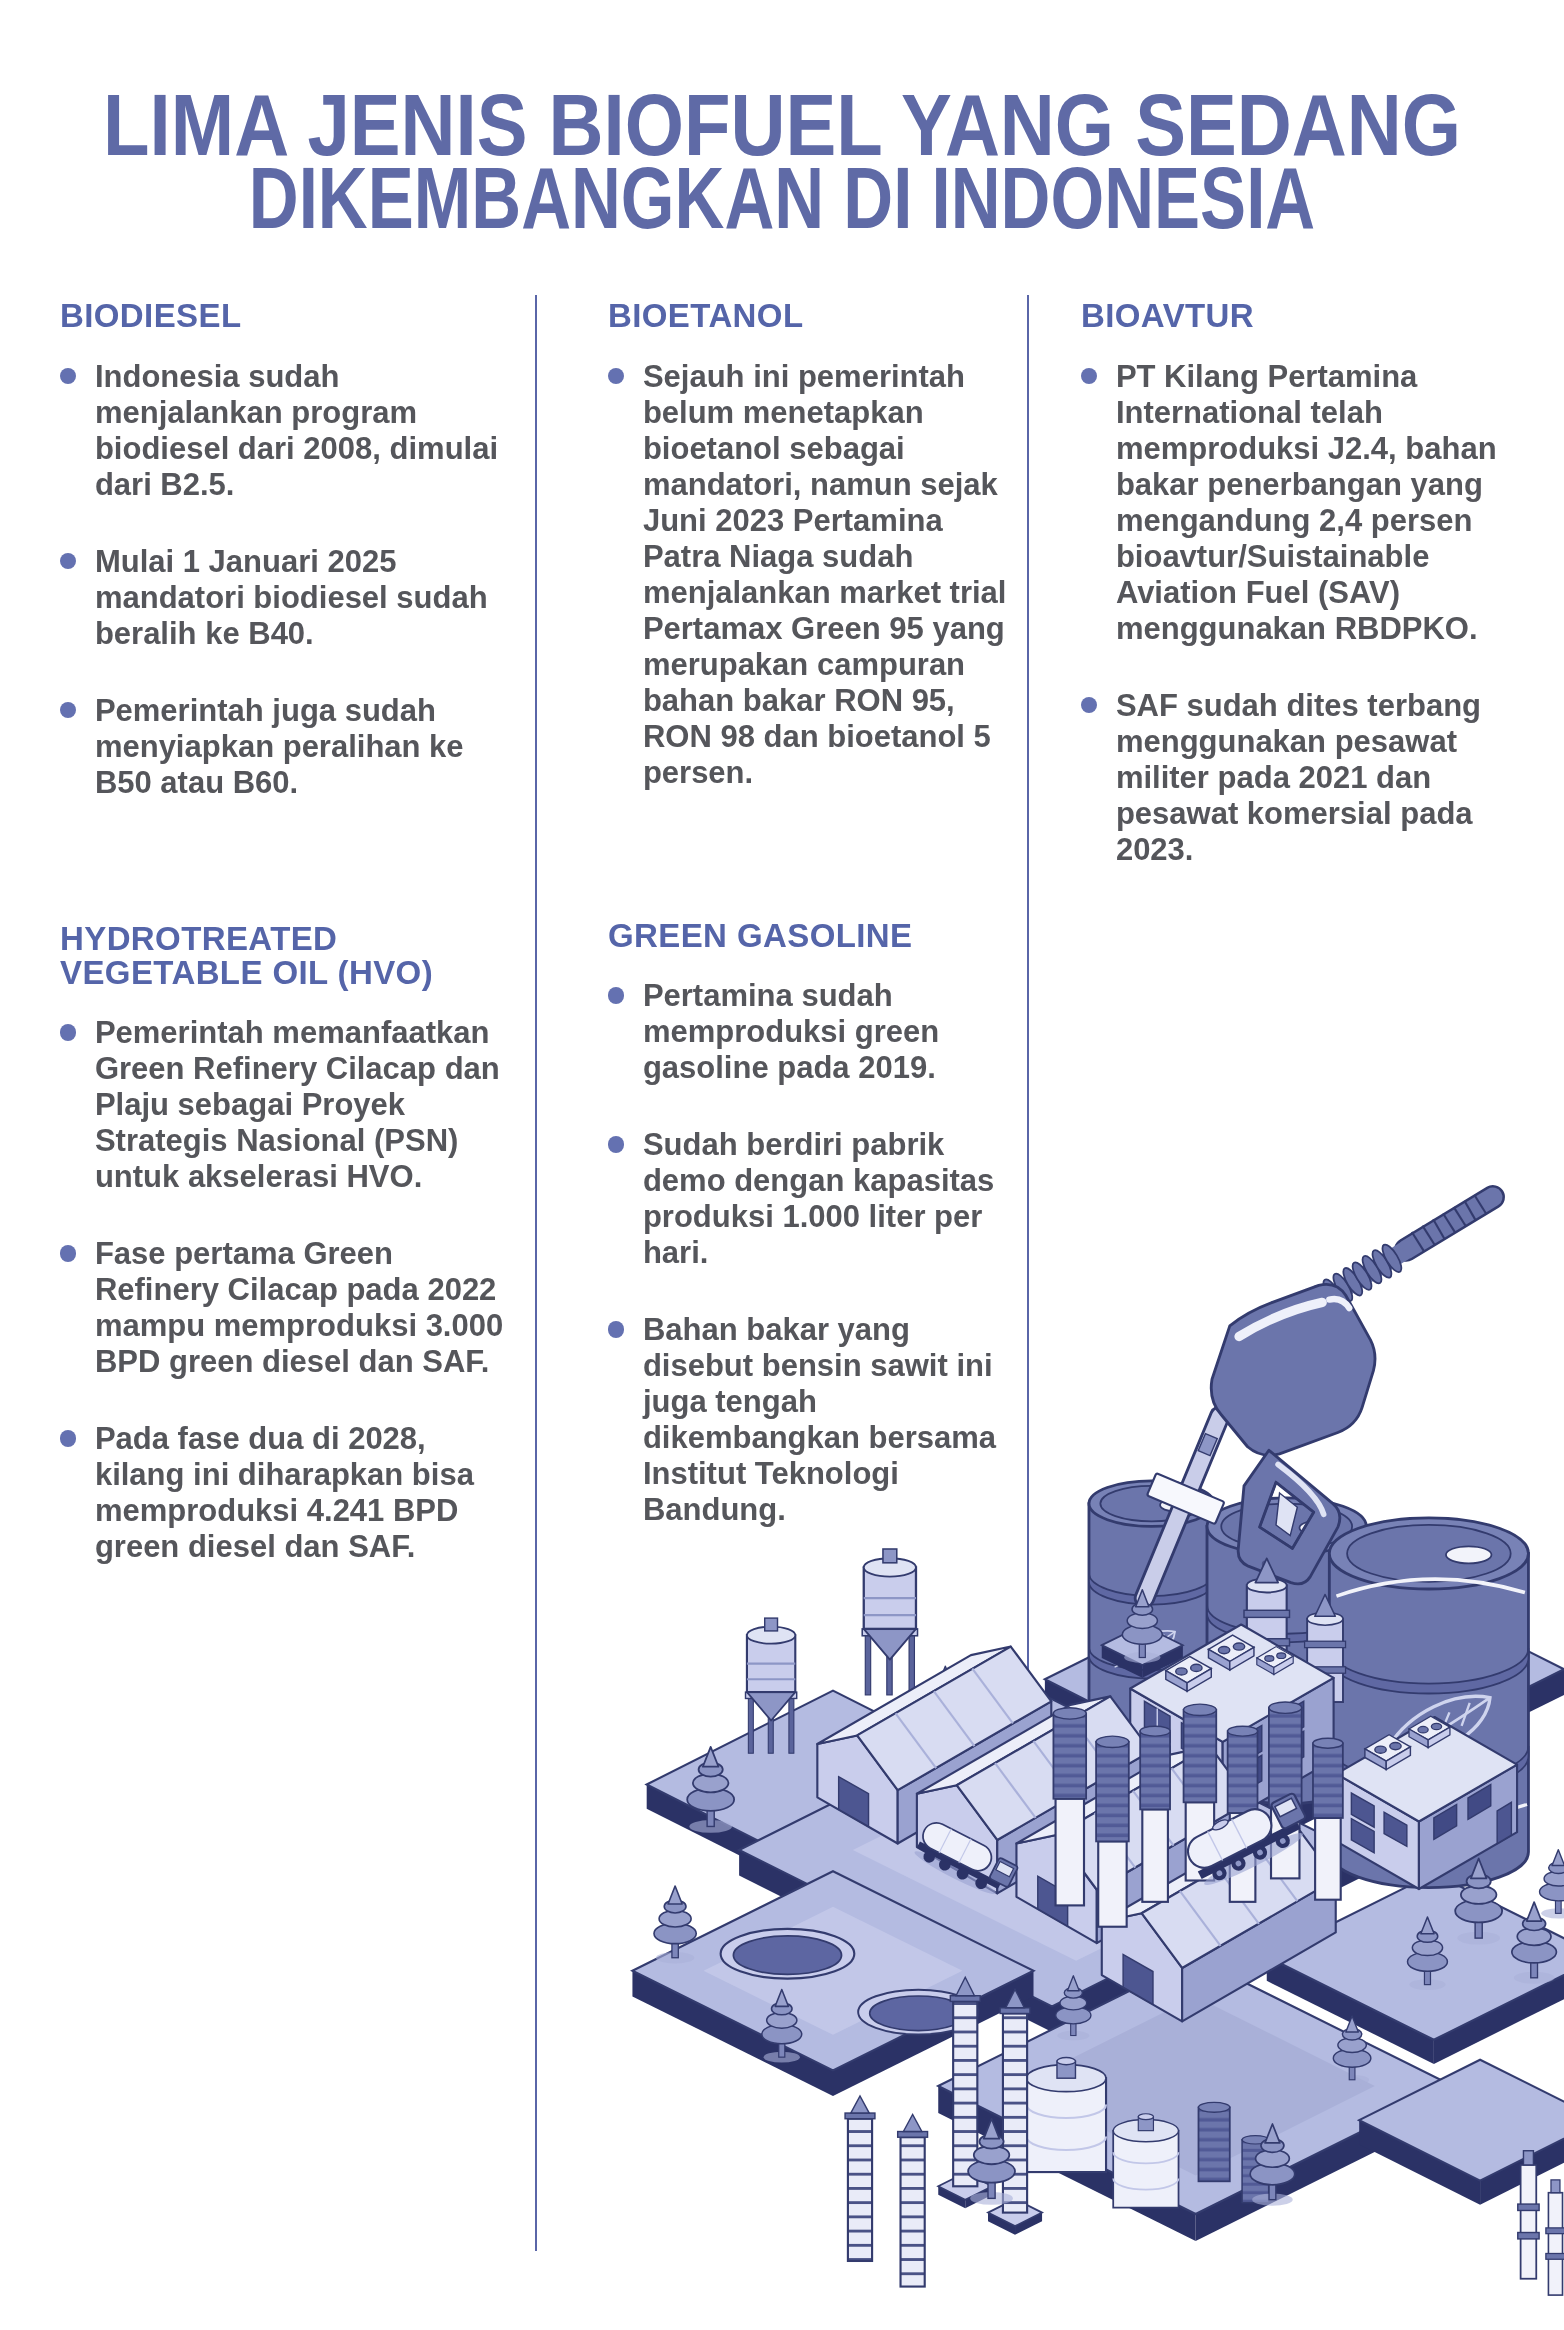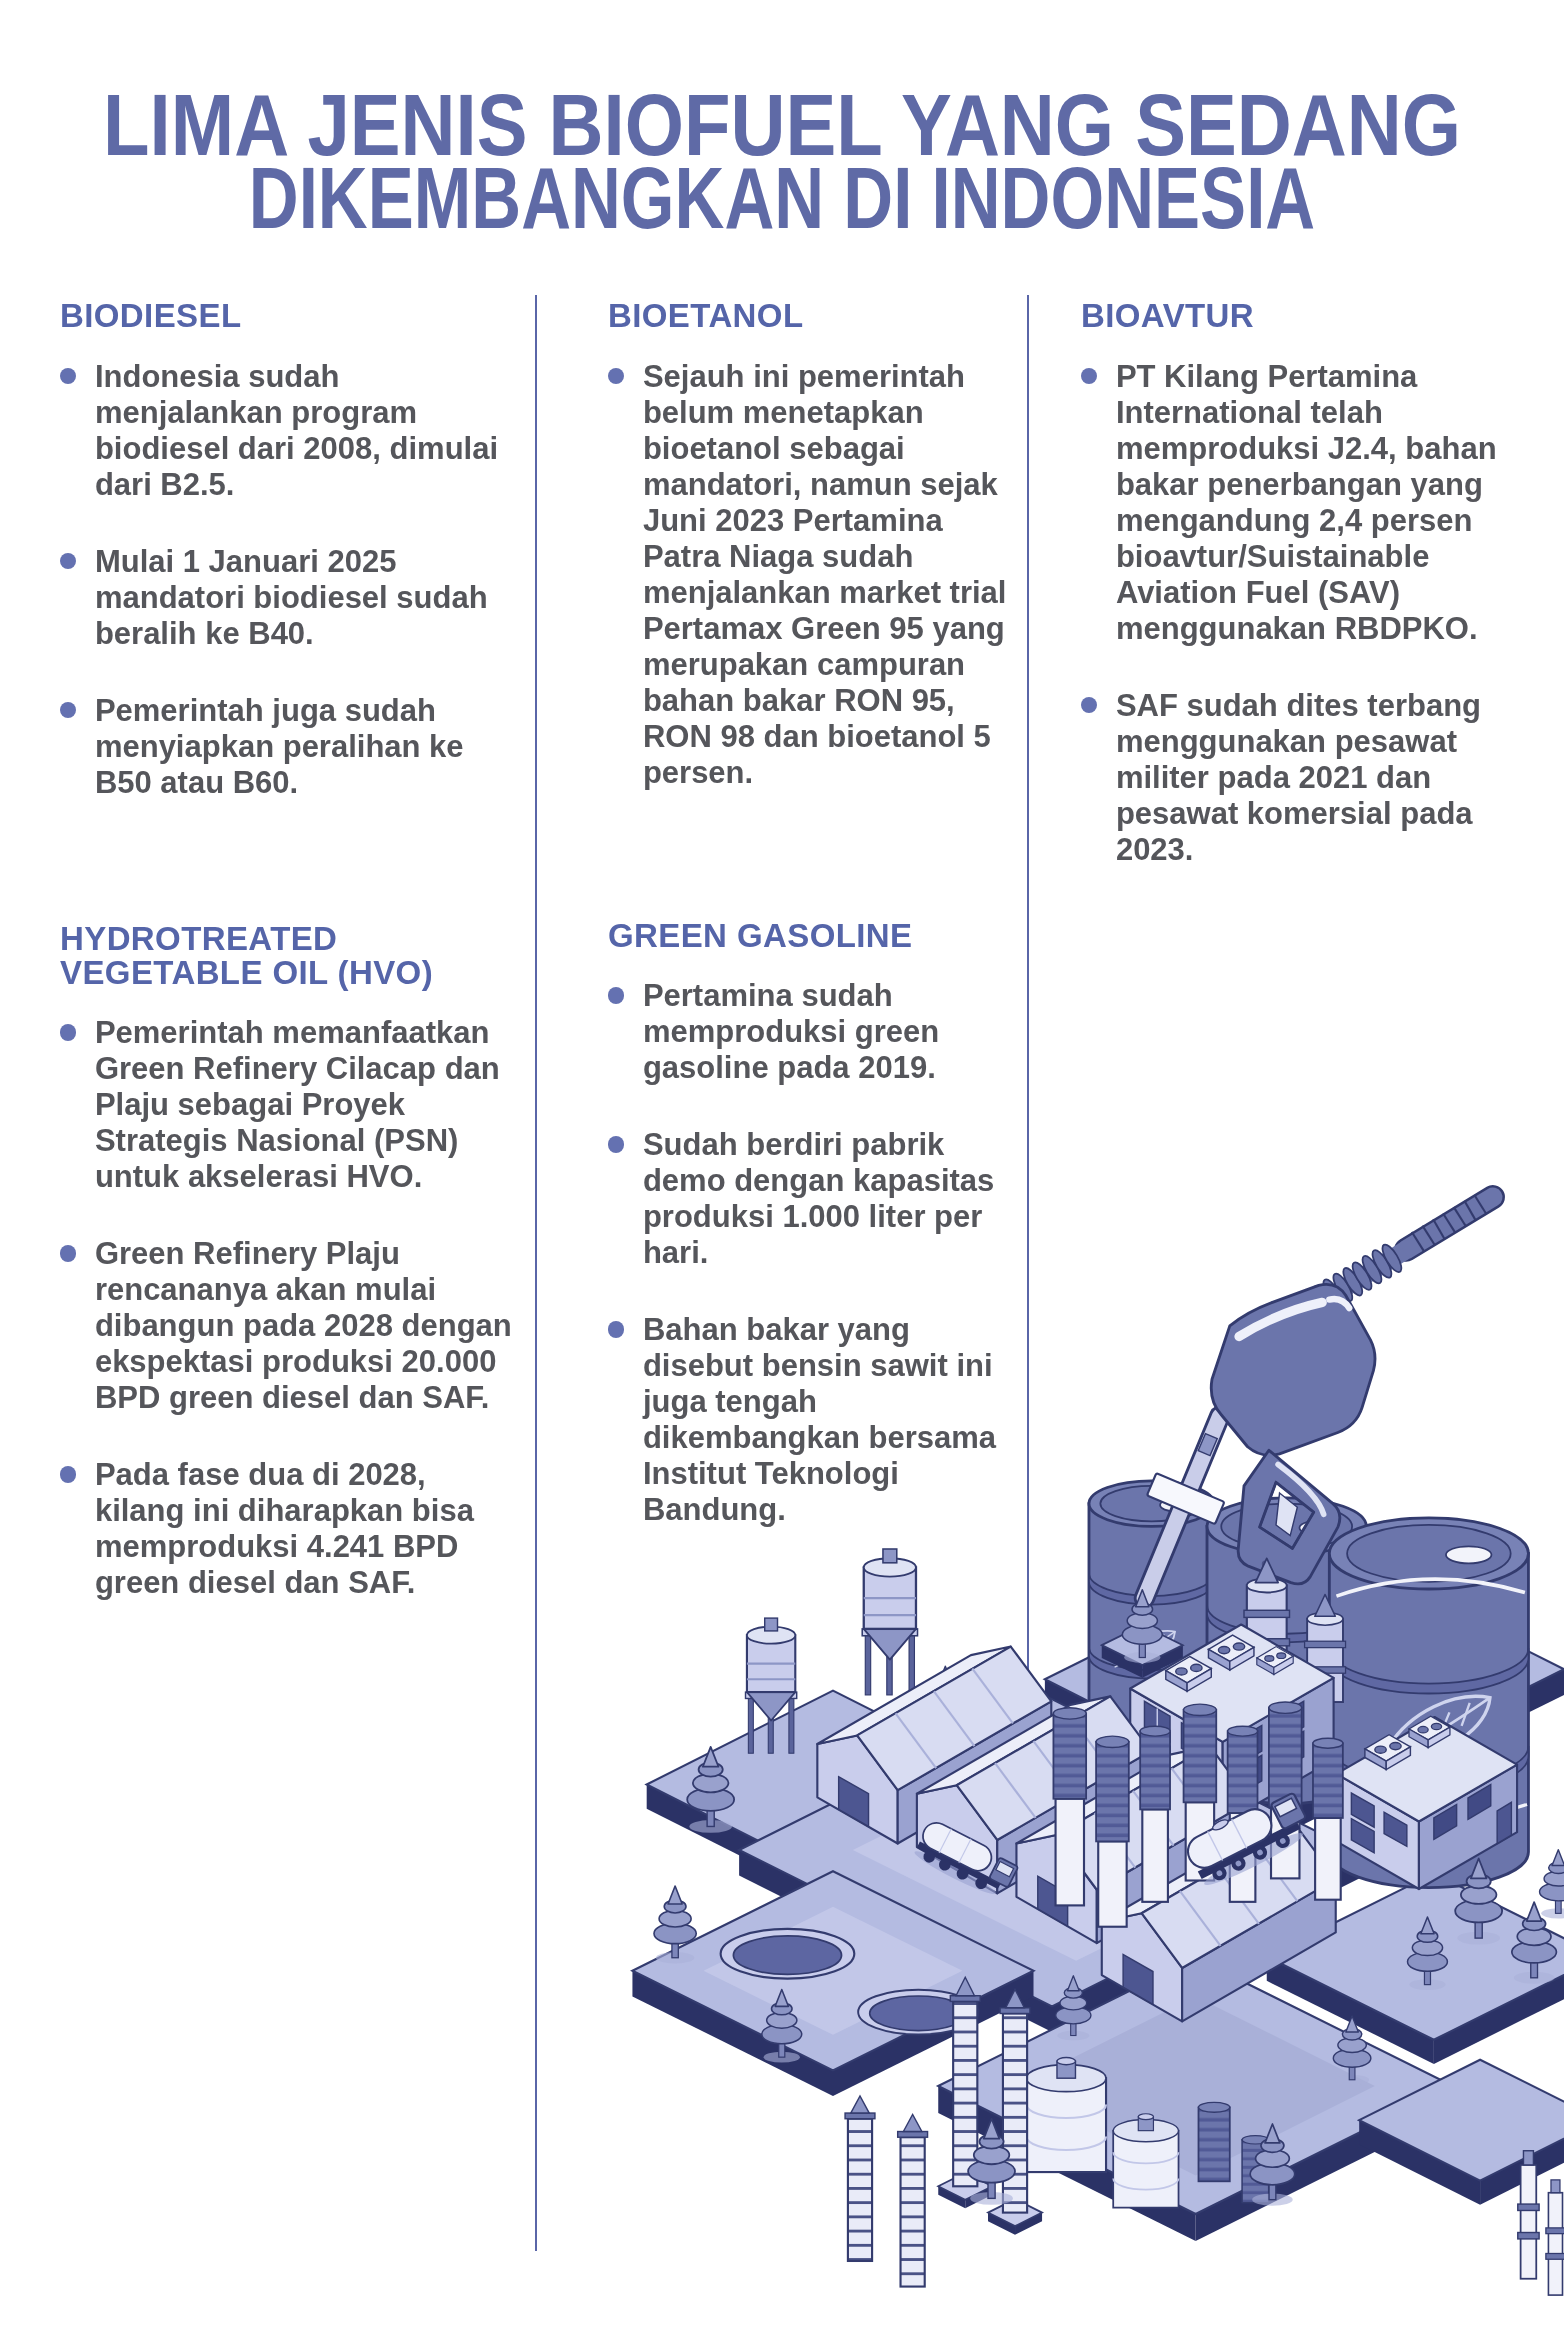--- a/index.html
+++ b/index.html
@@ -72,21 +72,21 @@
       <span>HYDROTREATED</span>
       <span>VEGETABLE OIL (HVO)</span>
     </h2>
     <ul class="bullets">
       <li>
           <span class="dot"></span>
           <span>Pemerintah memanfaatkan Green Refinery Cilacap dan Plaju sebagai Proyek Strategis Nasional (PSN) untuk akselerasi HVO.</span>
         </li>
       <li>
           <span class="dot"></span>
-          <span>Green Refinery Plaju rencananya akan mulai dibangun pada 2028 dengan ekspektasi produksi 20.000 BPD green diesel dan SAF.</span>
+          <span>Fase pertama Green Refinery Cilacap pada 2022 mampu memproduksi 3.000 BPD green diesel dan SAF.</span>
         </li>
       <li>
           <span class="dot"></span>
           <span>Pada fase dua di 2028, kilang ini diharapkan bisa memproduksi 4.241 BPD green diesel dan SAF.</span>
         </li>
     </ul>
   </div>
 </div>
 
 <div class="column" id="col2">

